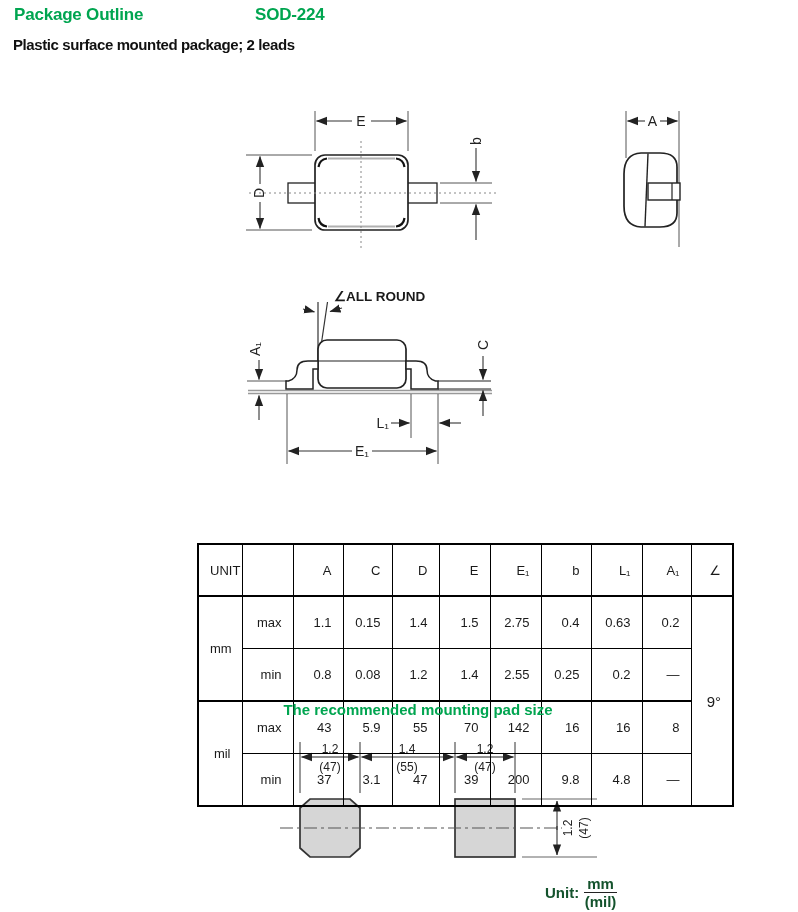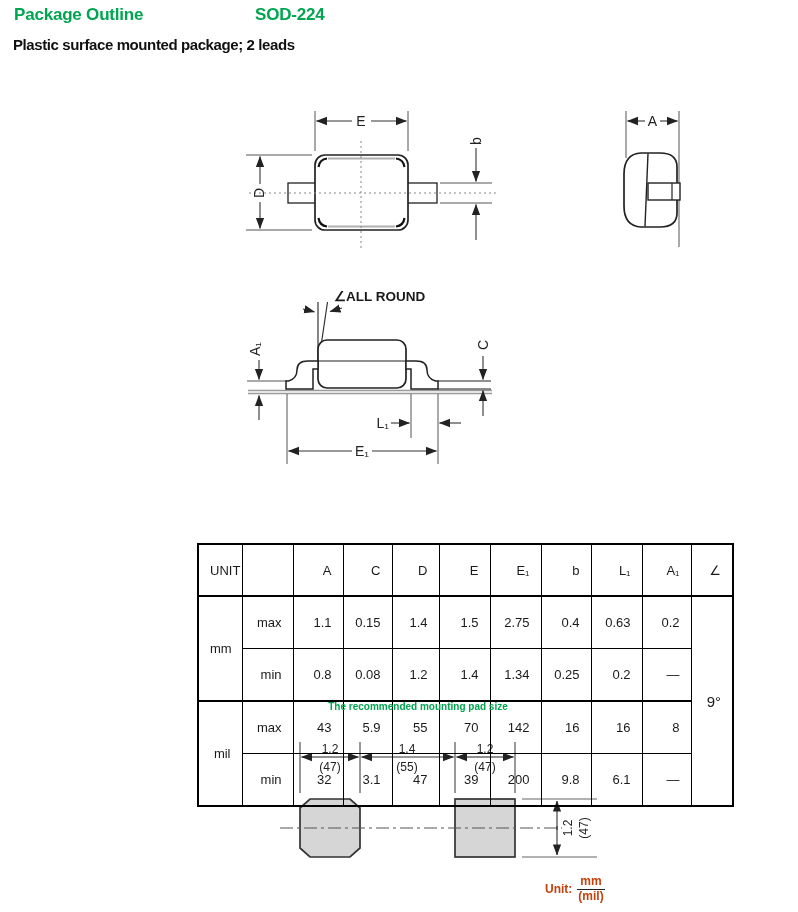--- a/index.html
+++ b/index.html
@@ -1,35 +1,35 @@
 <!DOCTYPE html>
 <html><head>
 <meta charset="utf-8">
 <style>
   html,body{margin:0;padding:0;background:#fff;}
   .page{position:relative;width:798px;height:912px;background:#ffffff;overflow:hidden;
         font-family:"Liberation Sans",sans-serif;color:#1a1a1a;border-radius:18px;}
   .abs{position:absolute;}
   .title{font-size:17px;font-weight:bold;color:#00a550;letter-spacing:-0.2px;}
   .subtitle{font-size:15px;font-weight:bold;color:#111;letter-spacing:-0.4px;}
-  .pad-heading{font-size:10px;font-weight:bold;color:#00a550;text-align:center;width:380px;}
+  .pad-heading{font-size:15px;font-weight:bold;color:#00a550;text-align:center;width:380px;}
   svg text{font-family:"Liberation Sans",sans-serif;font-size:14px;font-weight:500;fill:#222;}
   svg text.small{font-size:12px;font-weight:400;fill:#222;}
   svg text.ar{font-size:13.5px;font-weight:600;fill:#1a1a1a;}
   
   table.dims{border-collapse:collapse;table-layout:fixed;width:535px;
              font-size:13px;color:#1a1a1a;}
   table.dims td{border:1px solid #000;text-align:right;vertical-align:middle;padding:11px;}
   table.dims{border:2px solid #000;}
   table.dims tr.hdr td{border-bottom:2px solid #000;height:28px;}
   table.dims tr td{height:29px;}
   table.dims tr.grp td{border-top:2px solid #000;}
   table.dims td.angle{font-size:15px;}
   
-  .unit-note{display:flex;align-items:center;font-size:12px;font-weight:600;color:#c2410c;}
+  .unit-note{display:flex;align-items:center;font-size:15px;font-weight:600;color:#14532d;}
   .unit-note .lbl{margin-right:5px;}
   .frac{display:inline-flex;flex-direction:column;align-items:center;line-height:1.15;}
   .frac .num{border-bottom:1.4px solid #222;padding:0 3px;}
 </style>
 </head>
 <body>
 
 <div class="page">
 
   <div class="abs title" style="left:14px;top:5px;">Package Outline</div>
@@ -205,46 +205,46 @@
       <td>0.63</td>
       <td>0.2</td>
       <td rowspan="4" class="angle">9°</td>
     </tr>
     <tr>
       <td>min</td>
       <td>0.8</td>
       <td>0.08</td>
       <td>1.2</td>
       <td>1.4</td>
-      <td>1.34</td>
+      <td>2.55</td>
       <td>0.25</td>
       <td>0.2</td>
       <td>—</td>
     </tr>
     <tr class="grp">
       <td rowspan="2">mil</td>
       <td>max</td>
       <td>43</td>
       <td>5.9</td>
       <td>55</td>
       <td>70</td>
       <td>142</td>
       <td>16</td>
       <td>16</td>
       <td>8</td>
     </tr>
     <tr>
       <td>min</td>
-      <td>32</td>
+      <td>37</td>
       <td>3.1</td>
       <td>47</td>
       <td>39</td>
       <td>200</td>
       <td>9.8</td>
-      <td>6.1</td>
+      <td>4.8</td>
       <td>—</td>
     </tr>
   </tbody>
     </table>
 
   <div class="abs pad-heading" style="left:228px;top:701px;">The recommended mounting pad size</div>
 
   <div class="abs unit-note" style="left:545px;top:875px;">
     <span class="lbl">Unit:</span>
     <span class="frac">

